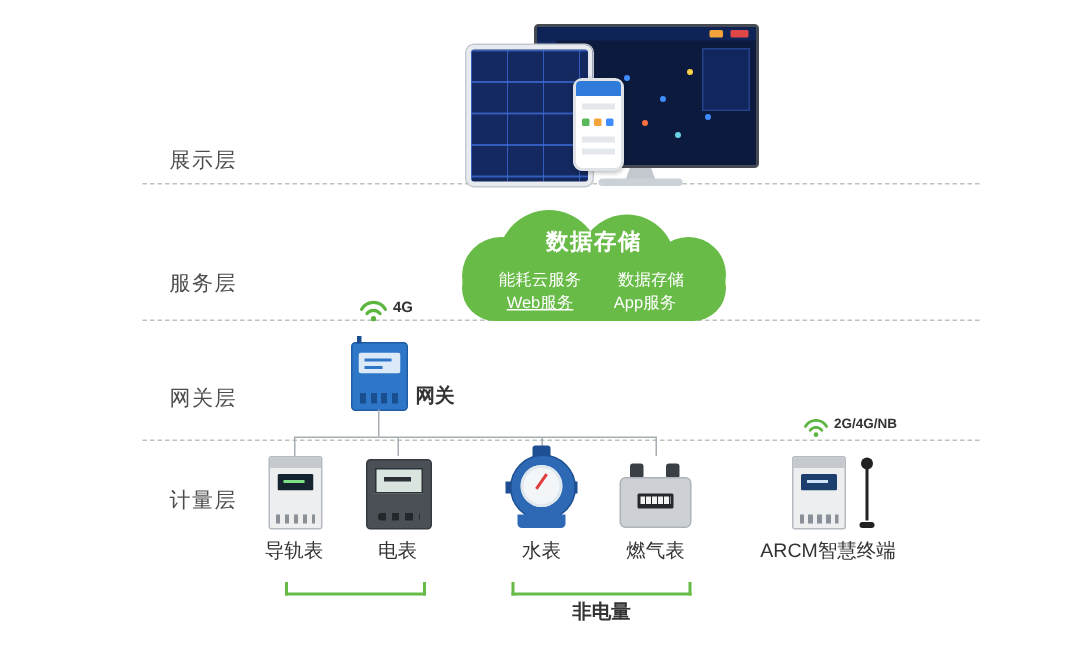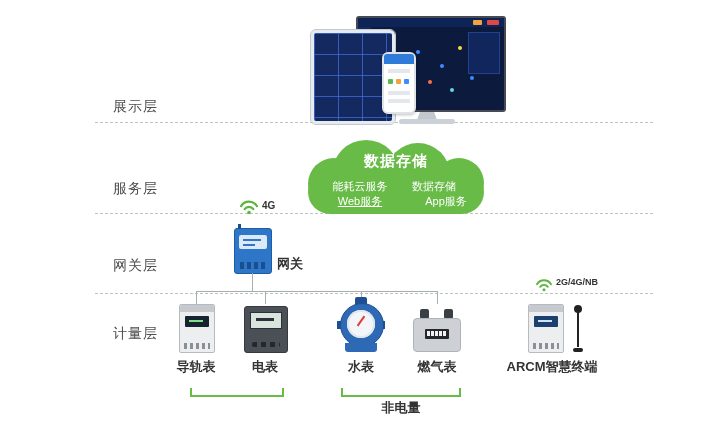--- a/index.html
+++ b/index.html
@@ -51,21 +51,21 @@
   
   .cloud{left:308px;top:140px;width:176px;height:74px;}
   .cloud-part{position:absolute;background:#67bb46;border-radius:50%;}
   .cl-c1{left:0;top:18px;width:52px;height:52px;}
   .cl-c2{left:24px;top:0;width:68px;height:68px;}
   .cl-c3{left:78px;top:3px;width:64px;height:64px;}
   .cl-c4{left:126px;top:18px;width:50px;height:50px;}
   .cl-base{left:0;top:30px;width:176px;height:44px;border-radius:22px;}
   .cloud-title{position:absolute;top:12px;left:0;width:100%;text-align:center;color:#fff;font-size:15px;font-weight:700;letter-spacing:1px;}
   .cloud-svc{position:absolute;width:76px;text-align:center;color:#fff;font-size:11px;}
-  .svc0{left:14px;top:39px;} .svc1{left:88px;top:39px;} .svc2{left:14px;top:54px;text-decoration:underline;} .svc3{left:100px;top:54px;text-align:center;}
+  .svc0{left:14px;top:39px;} .svc1{left:88px;top:39px;} .svc2{left:14px;top:54px;text-decoration:underline;} .svc3{left:84px;top:54px;text-align:center;}
 
   
   .gateway{left:234px;top:228px;width:36px;height:44px;background:#2e77c8;border:1px solid #1e5ca3;border-radius:3px;}
   .gw-ant{position:absolute;left:3px;top:-5px;width:3px;height:5px;background:#1a4f8f;}
   .gw-strip{position:absolute;left:4px;top:6px;right:4px;height:14px;background:#dce9f8;border-radius:2px;
     background-image:linear-gradient(#2e77c8,#2e77c8),linear-gradient(#2e77c8,#2e77c8);
     background-size:18px 2px,12px 2px;background-position:4px 4px,4px 9px;background-repeat:no-repeat;}
   .gw-ports{position:absolute;left:5px;bottom:4px;right:5px;height:7px;
     background:repeating-linear-gradient(90deg,#1a4f8f 0 4px,transparent 4px 7px);}
   .gw-label{position:absolute;left:277px;top:255px;font-size:13px;font-weight:600;color:#333;}
@@ -121,21 +121,21 @@
   .gas-counter{position:absolute;left:12px;top:20px;width:24px;height:10px;background:#24282c;border-radius:1px;}
   .gas-digits{position:absolute;left:2px;top:2px;right:2px;height:5px;
     background:repeating-linear-gradient(90deg,#f2f2f2 0 3px,#24282c 3px 4px);}
 
   .antenna{left:571px;top:305px;width:14px;height:47px;}
   .antenna-tip{position:absolute;left:3px;top:0;width:8px;height:8px;background:#222;border-radius:50%;}
   .antenna-rod{position:absolute;left:6px;top:6px;width:2px;height:36px;background:#222;}
   .antenna-base{position:absolute;left:2px;bottom:0;width:10px;height:4px;background:#222;border-radius:2px;}
 
   
-  .dev-label{position:absolute;top:358px;font-size:13px;font-weight:700;color:#333;text-align:center;}
+  .dev-label{position:absolute;top:358px;font-size:13px;font-weight:400;color:#333;text-align:center;}
   .dl1{left:156px;width:80px;} .dl2{left:225px;width:80px;} .dl3{left:321px;width:80px;}
   .dl4{left:397px;width:80px;} .dl5{left:492px;width:120px;text-align:center;}
 
   
   .bracket{position:absolute;top:388px;height:7px;border-left:2px solid #67bb46;border-right:2px solid #67bb46;border-bottom:2px solid #67bb46;}
   .bk1{left:190px;width:90px;} .bk2{left:341px;width:116px;}
   .group-label{position:absolute;top:399px;font-size:13px;font-weight:700;color:#333;text-align:center;}
   .gl1{left:190px;width:94px;} .gl2{left:341px;width:120px;}
 </style>
 </head>

